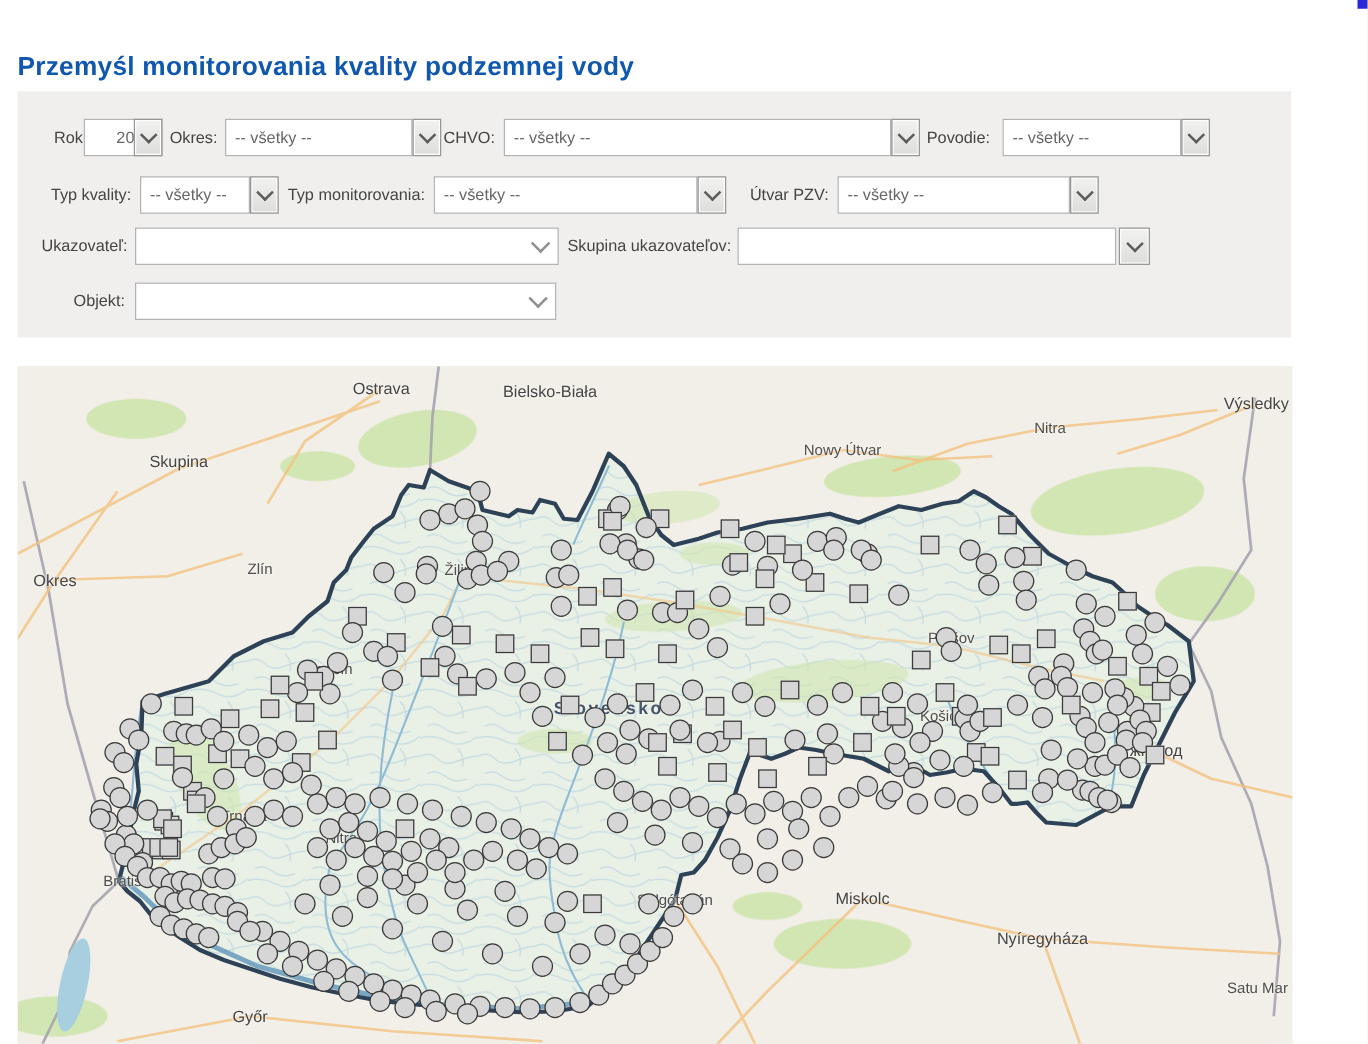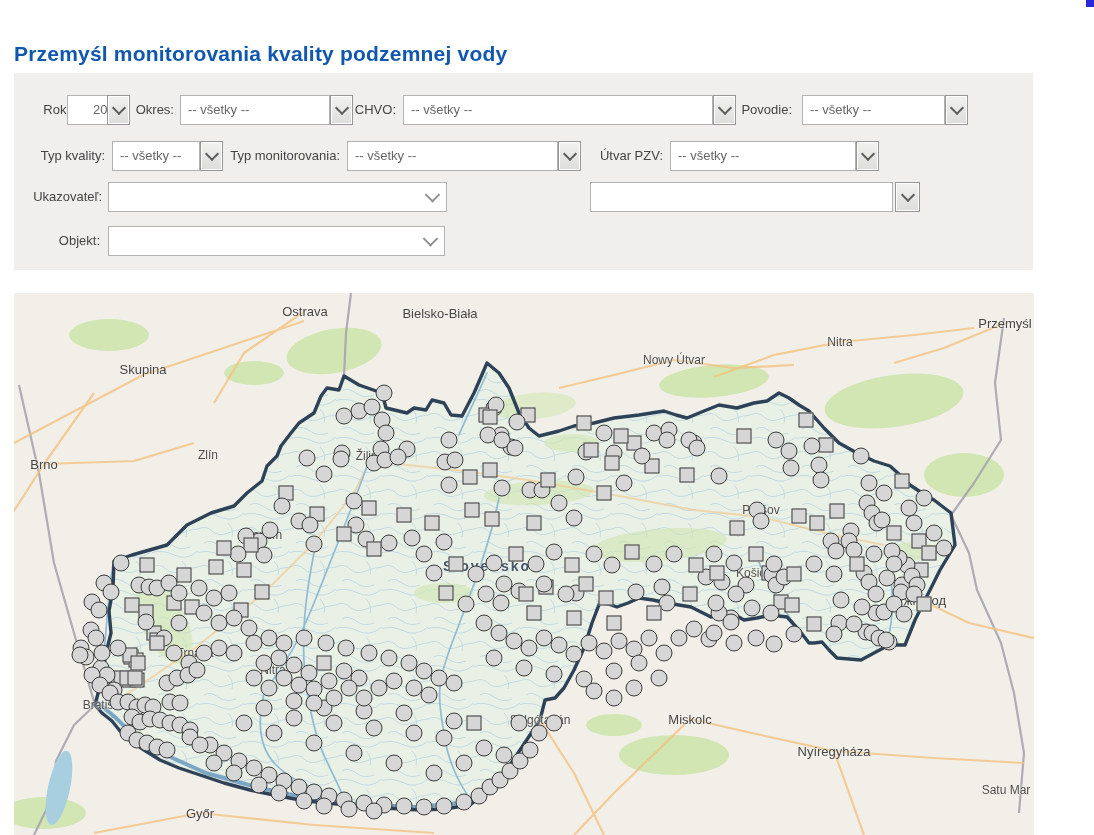--- a/index.html
+++ b/index.html
@@ -131,20 +131,21 @@
     <div class="combo-btn" style="left:186px">
         <span class="chev"></span>
       </div>
   </div>
 
   <div class="flabel" style="left:6px;top:109px;width:82px">Ukazovateľ:</div>
   <div class="combo" style="left:94px;top:109px;width:339px">
     <div class="combo-box"></div>
     <span class="inner-chev"></span>
   </div>
+  <div class="flabel" style="left:440px;top:109px;width:131px">Skupina ukazovateľov:</div>
   <div class="combo" style="left:576px;top:109px;width:330px">
     <div class="combo-box" style="width:303px"></div>
     <div class="combo-btn" style="left:305px;width:25px">
         <span class="chev"></span>
       </div>
   </div>
 
   <div class="flabel" style="left:6px;top:153px;width:80px">Objekt:</div>
   <div class="combo" style="left:94px;top:153px;width:337px">
     <div class="combo-box"></div>
@@ -252,26 +253,26 @@
         <path d="M300,260 C290,310 285,360 295,410 S310,460 330,505"></path>
       </g>
       <path d="M83,409 L102,425 122,445 152,462 192,480 242,494 292,505 342,511 402,514 456,509" fill="none" stroke="#6f9fc0" stroke-width="4" opacity="0.9"></path>
 
       <path d="M81,412 L88,385 92,360 97,340 95,318 99,296 100,268 118,262 153,252 173,232 197,220 220,213 233,200 248,188 253,173 263,163 267,153 277,140 285,130 300,120 307,103 313,95 325,97 330,83 345,92 368,100 372,115 393,120 400,115 412,117 418,107 430,110 437,122 448,123 460,100 473,70 485,80 495,95 505,120 515,135 525,143 545,138 560,133 580,130 600,125 625,122 650,118 662,122 673,125 690,118 705,112 723,115 740,110 753,108 765,100 775,105 785,112 795,118 810,135 825,150 843,160 860,168 876,173 886,182 896,192 908,200 920,207 937,220 941,252 926,277 916,297 901,327 891,352 875,352 860,360 847,367 835,366 823,365 815,357 808,349 800,350 795,350 785,337 773,324 765,323 757,322 743,325 730,327 723,323 717,320 707,322 697,324 687,319 677,314 665,312 653,310 639,307 625,305 614,310 603,314 594,311 586,309 578,330 570,355 560,377 550,395 541,405 531,407 526,427 516,442 506,457 496,472 486,487 471,500 456,512 430,516 406,517 370,515 336,512 310,510 286,507 260,502 236,497 210,490 186,482 165,475 146,467 130,457 116,447 106,438 98,428 88,420 Z" fill="none" stroke="#2e4257" stroke-width="3.4" stroke-linejoin="round"></path>
     </g>
   </svg>
   <div id="map-overlay">
       <div class="map-label lg" style="left: 291px; top: 18px;">Ostrava</div>
       <div class="map-label lg" style="left: 426px; top: 20px;">Bielsko-Biała</div>
-      <div class="map-label lg" style="left: 991px; top: 30px;">Przemyśl</div>
+      <div class="map-label lg" style="left: 991px; top: 30px;">Výsledky</div>
       <div class="map-label " style="left: 826px; top: 49px;">Nitra</div>
       <div class="map-label " style="left: 660px; top: 67px;">Nowy Útvar</div>
       <div class="map-label lg" style="left: 129px; top: 76px;">Skupina</div>
       <div class="map-label " style="left: 194px; top: 162px;">Zlín</div>
-      <div class="map-label lg" style="left: 30px; top: 171px;">Brno</div>
+      <div class="map-label lg" style="left: 30px; top: 171px;">Okres</div>
       <div class="map-label " style="left: 356px; top: 163px;">Žilina</div>
       <div class="map-label " style="left: 248px; top: 242px;">Trenčín</div>
       <div class="map-label country" style="left: 473px; top: 273px;">Slovensko</div>
       <div class="map-label " style="left: 747px; top: 217px;">Prešov</div>
       <div class="map-label " style="left: 181px; top: 360px;">Trnava</div>
       <div class="map-label " style="left: 259px; top: 377px;">Nitra</div>
       <div class="map-label " style="left: 95px; top: 412px;">Bratislava</div>
       <div class="map-label " style="left: 740px; top: 280px;">Košice</div>
       <div class="map-label lg" style="left: 907px; top: 307px;">Ужгород</div>
       <div class="map-label " style="left: 526px; top: 427px;">Salgótarján</div>

